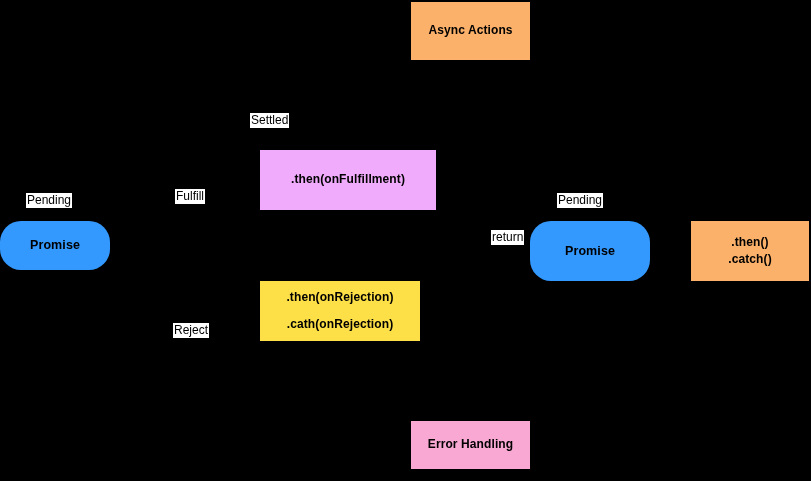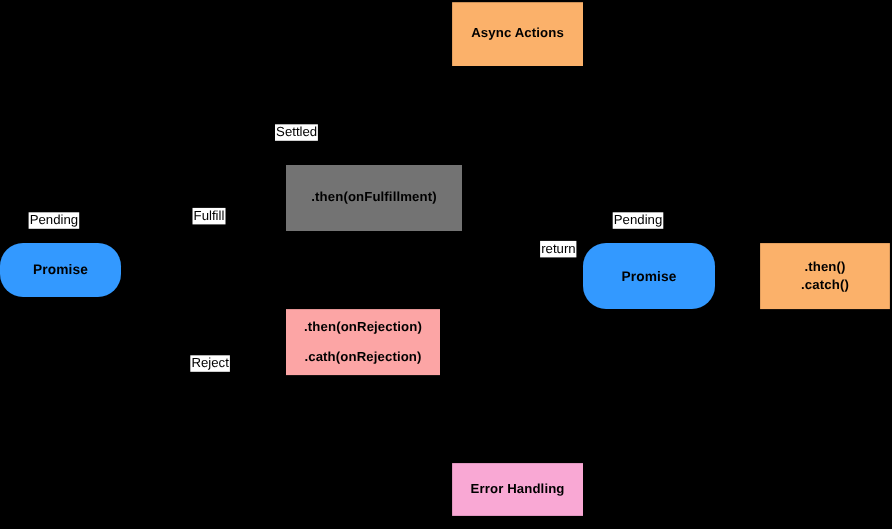--- a/index.html
+++ b/index.html
@@ -67,51 +67,51 @@
 <body style="background: rgb(0, 0, 0);">
 
 <div id="canvas" style="background: rgb(0, 0, 0);">
 
   <svg class="edge-layer" viewBox="0 0 811 481" xmlns="http://www.w3.org/2000/svg"></svg>
 
   <div class="node orange" style="left: 411px; top: 2px; width: 119px; height: 58px; background: rgb(251, 177, 106);">
     <span class="line">Async Actions</span>
   </div>
 
-  <div class="node orange" style="left: 260px; top: 150px; width: 160px; height: 60px; background: #737373;">
+  <div class="node orange" style="left: 260px; top: 150px; width: 176px; height: 60px; background: #f0abfc;">
     <span class="line">.then(onFulfillment)</span>
   </div>
 
   <div class="node blue" style="left: 0px; top: 221px; width: 110px; height: 49px; background: rgb(51, 153, 255);">
     <span class="line">Promise</span>
   </div>
 
   <div class="node blue" style="left: 530px; top: 221px; width: 120px; height: 60px; background: rgb(51, 153, 255);">
     <span class="line">Promise</span>
   </div>
 
   <div class="node orange" style="left: 691px; top: 221px; width: 118px; height: 60px; background: rgb(251, 177, 106);">
     <span class="line">.then()</span>
     <span class="line">.catch()</span>
   </div>
 
-  <div class="node orange" style="left: 260px; top: 281px; width: 140px; height: 60px; background: #fca5a5;">
+  <div class="node orange" style="left: 260px; top: 281px; width: 160px; height: 60px; background: #fde047;">
     <span class="line" style="margin-bottom:9px;">.then(onRejection)</span>
     <span class="line">.cath(onRejection)</span>
   </div>
 
   <div class="node orange" style="left: 411px; top: 421px; width: 119px; height: 48px; background: #f9a8d4;">
     <span class="line">Error Handling</span>
   </div>
 
   <div class="edge-label" style="left: 250px; top: 113px; background: rgb(255, 255, 255); color: rgb(0, 0, 0);">Settled</div>
 
   <div class="edge-label" style="left: 175px; top: 153px; background: rgb(255, 255, 255); color: rgb(0, 0, 0); margin-top: 36px;">Fulfill</div>
 
   <div class="edge-label" style="left: 26px; top: 193px; background: rgb(255, 255, 255); color: rgb(0, 0, 0);">Pending</div>
 
   <div class="edge-label" style="left: 557px; top: 193px; background: rgb(255, 255, 255); color: rgb(0, 0, 0);">Pending</div>
 
-  <div class="edge-label" style="left: 491px; top: 219px; background: rgb(255, 255, 255); color: rgb(0, 0, 0);">return</div>
+  <div class="edge-label" style="left: 491px; top: 230px; background: rgb(255, 255, 255); color: rgb(0, 0, 0);">return</div>
 
   <div class="edge-label" style="left: 173px; top: 323px; background: rgb(255, 255, 255); color: rgb(0, 0, 0);">Reject</div>
 
 </div>
 
 </body></html>

